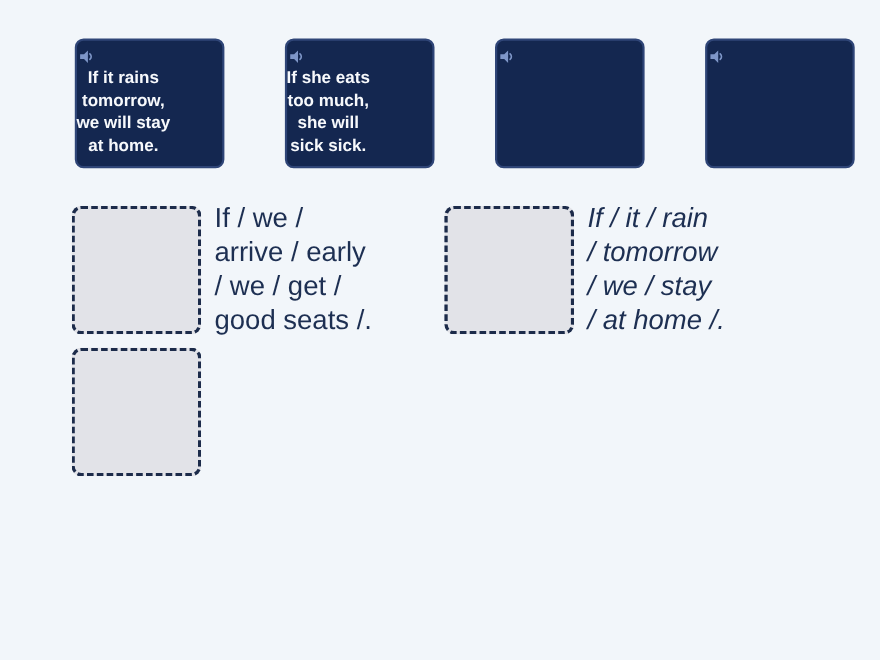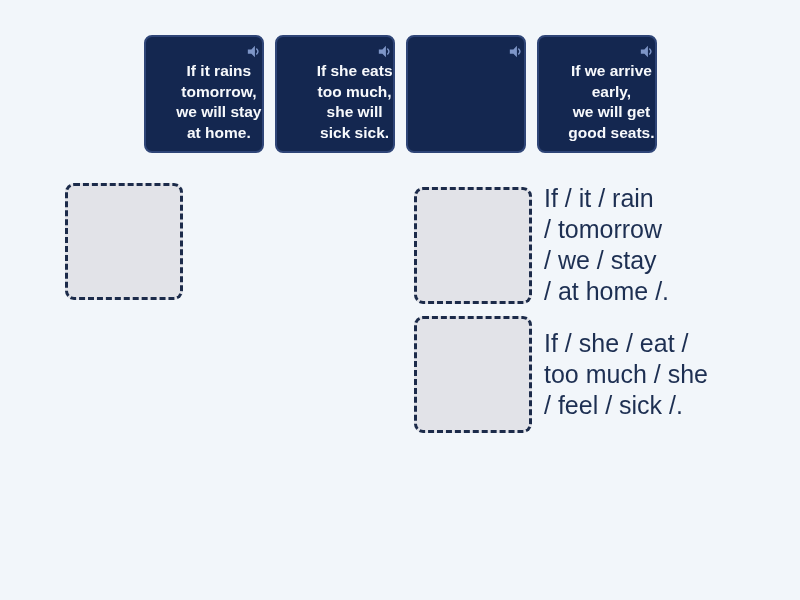--- a/index.html
+++ b/index.html
@@ -19,46 +19,47 @@
     position:relative;overflow:hidden;
     background:var(--page-background);
     font-family:"Liberation Sans", sans-serif;
   }
   
   .cards-row{
     position:absolute;top:35px;left:0;right:0;
     display:flex;justify-content:center;gap:11px;
   }
   .audio-card{
-    width:120px;height:118px;
+    width:136px;height:118px;
     background:var(--card-background);
     border:2px solid var(--card-border);
     border-radius:8px;
     color:var(--card-text);
-    display:flex;flex-direction:column;align-items:flex-end;
+    display:flex;flex-direction:column;align-items:flex-start;
     padding-top:6px;
     cursor:pointer;
+    margin-left:44px;
   }
   .speaker{
     width:17px;height:17px;flex-shrink:0;
     color:var(--speaker-icon);
     margin-bottom:1px;
   }
   .card-text{
     white-space:pre-line;
     text-align:center;
     font-weight:700;
     font-size:15.5px;
     line-height:20.5px;
     letter-spacing:0px;
   }
   
   .pairs-col{position:absolute;}
   .pairs-col.left{left:65px;top:183px;}
-  .pairs-col.right{left:414px;top:183px;}
+  .pairs-col.right{left:404px;top:183px;font-style:italic;}
   .pair-row{
     display:flex;align-items:center;gap:12px;
     margin-bottom:9px;
   }
   .drop-zone{
     width:118px;height:117px;flex-shrink:0;
     background:var(--dropzone-fill);
     border:3px dashed var(--dropzone-border);
     border-radius:9px;
   }
@@ -102,48 +103,45 @@
       <path d="M16.5 8.5 Q20 12 16.5 15.5" fill="none" stroke="currentColor" stroke-width="2" stroke-linecap="round"></path>
     </svg>
   </div>
 
 
   <div class="audio-card">
     <svg class="speaker" viewBox="0 0 24 24">
       <path d="M4 9 H9 L14 4 V20 L9 15 H4 Z" fill="currentColor"></path>
       <path d="M16.5 8.5 Q20 12 16.5 15.5" fill="none" stroke="currentColor" stroke-width="2" stroke-linecap="round"></path>
     </svg>
-    <div class="card-text">If we arrive
-early,
-we will get
-good seats.</div>
   </div>
 
 </div>
 
 <div class="pairs-col left">
 
+  <div class="pair-row">
+    <div class="drop-zone"></div>
+    <div class="prompt">If / we /
+arrive / early
+/ we / get /
+good seats /.</div>
+  </div>
 
   <div class="pair-row">
     <div class="drop-zone"></div>
   </div>
 
 
 </div>
 
 <div class="pairs-col right">
 
   <div class="pair-row">
     <div class="drop-zone"></div>
     <div class="prompt">If / it / rain
 / tomorrow
 / we / stay
 / at home /.</div>
   </div>
 
-  <div class="pair-row">
-    <div class="drop-zone"></div>
-    <div class="prompt">If / she / eat /
-too much / she
-/ feel / sick /.</div>
-  </div>
 
 </div>
 
 </body></html>

